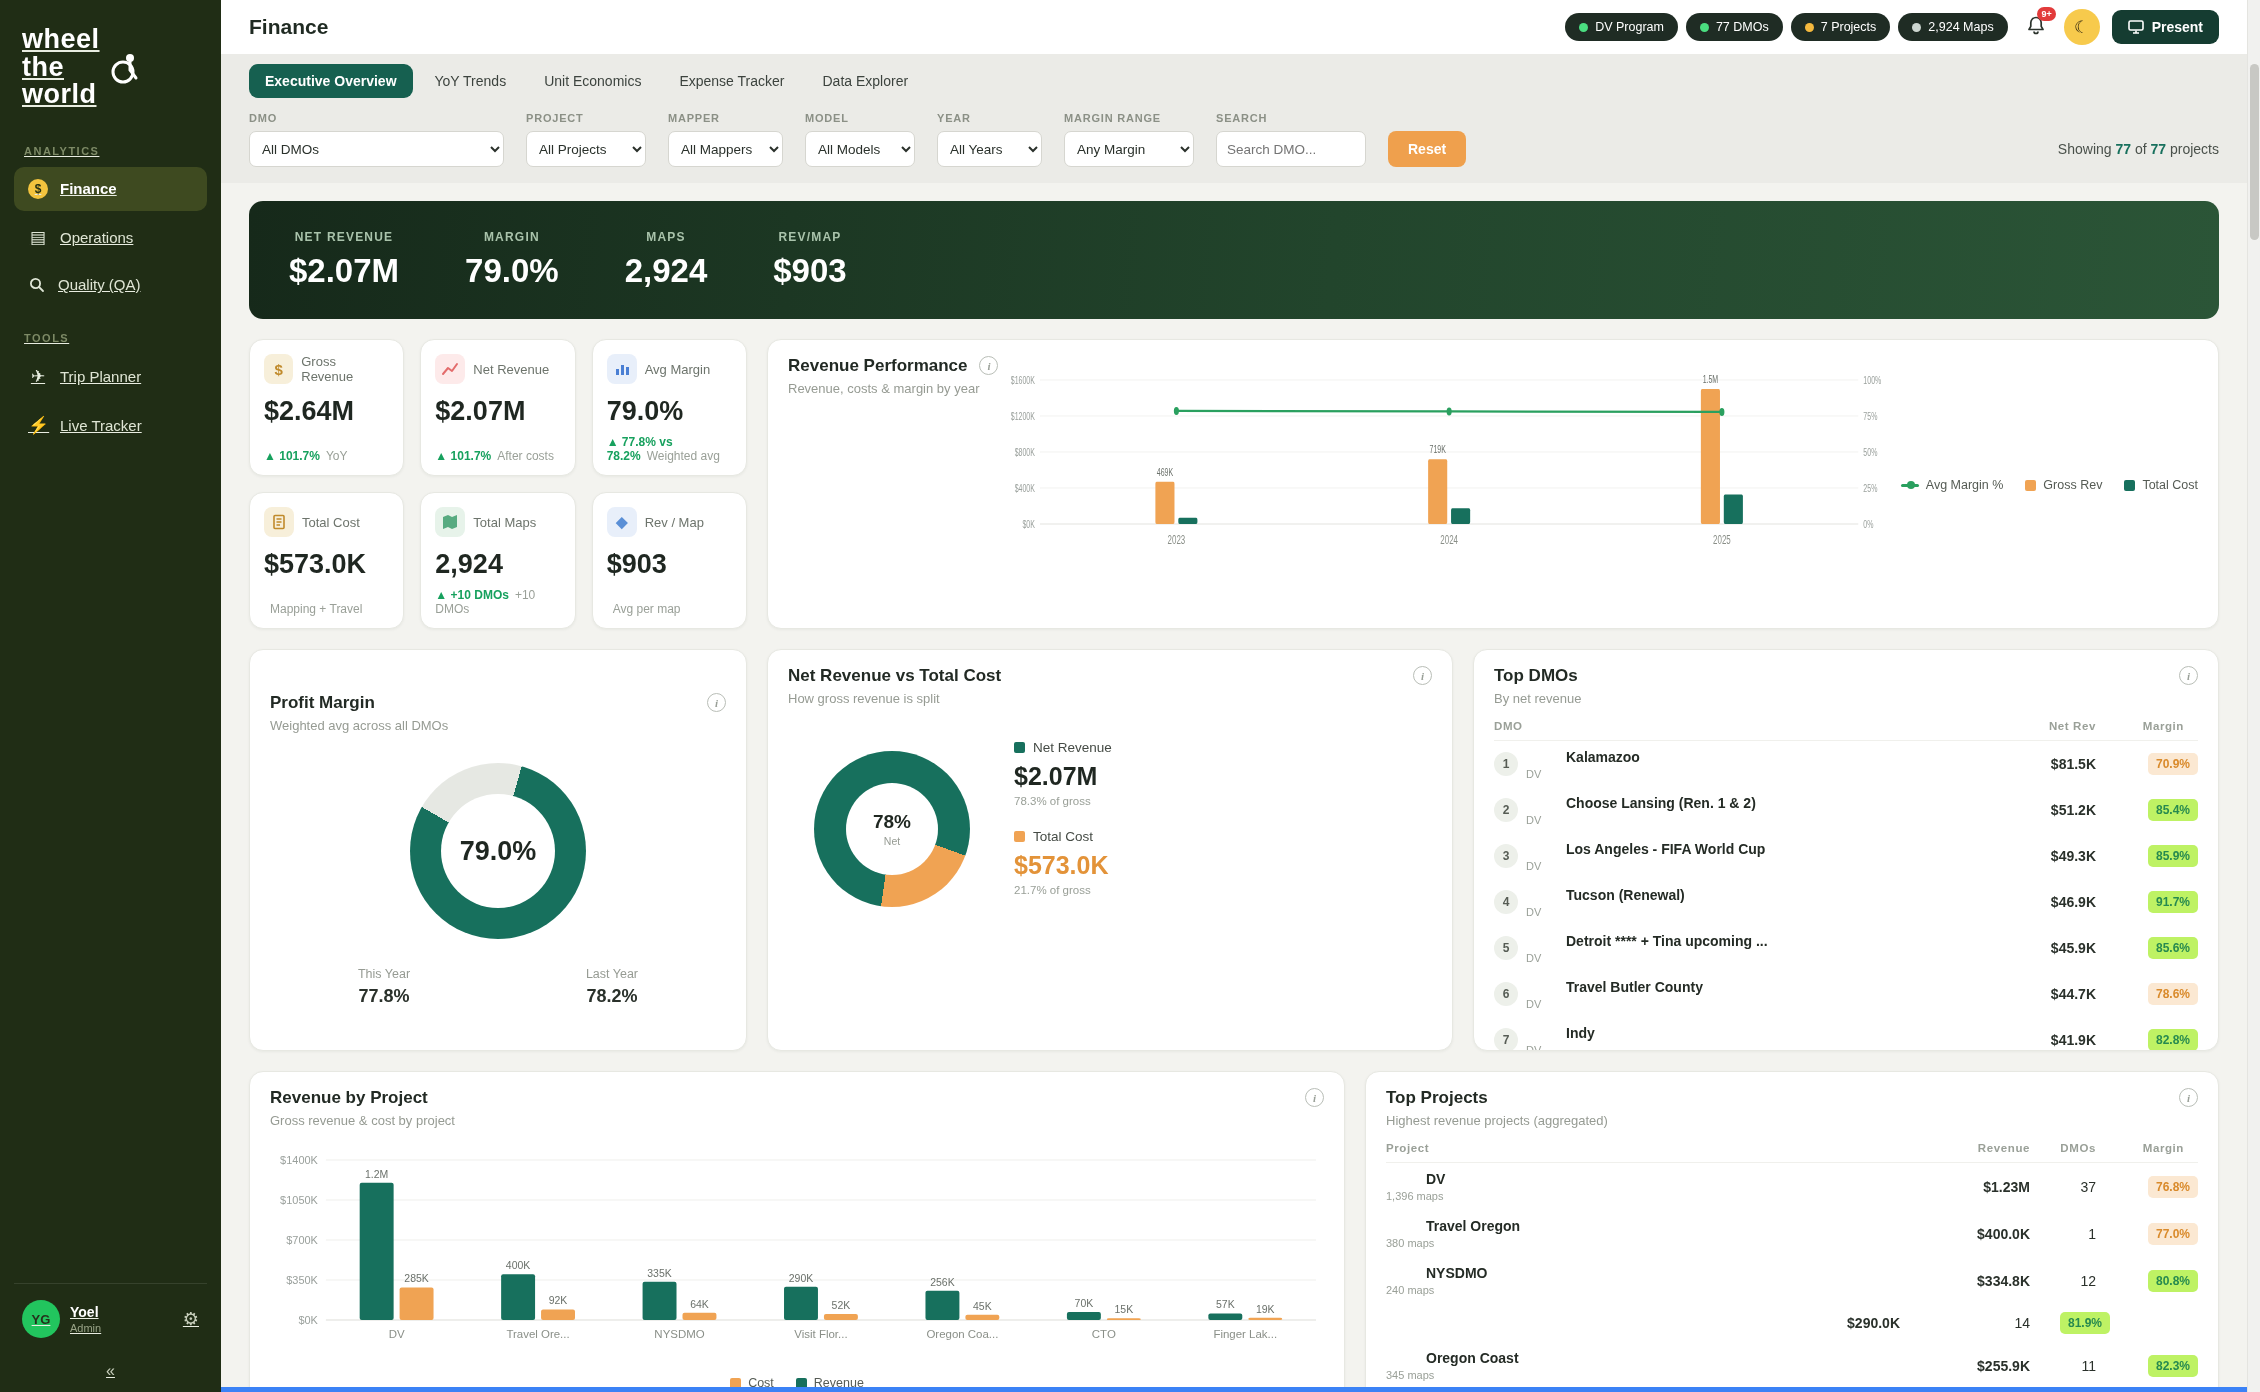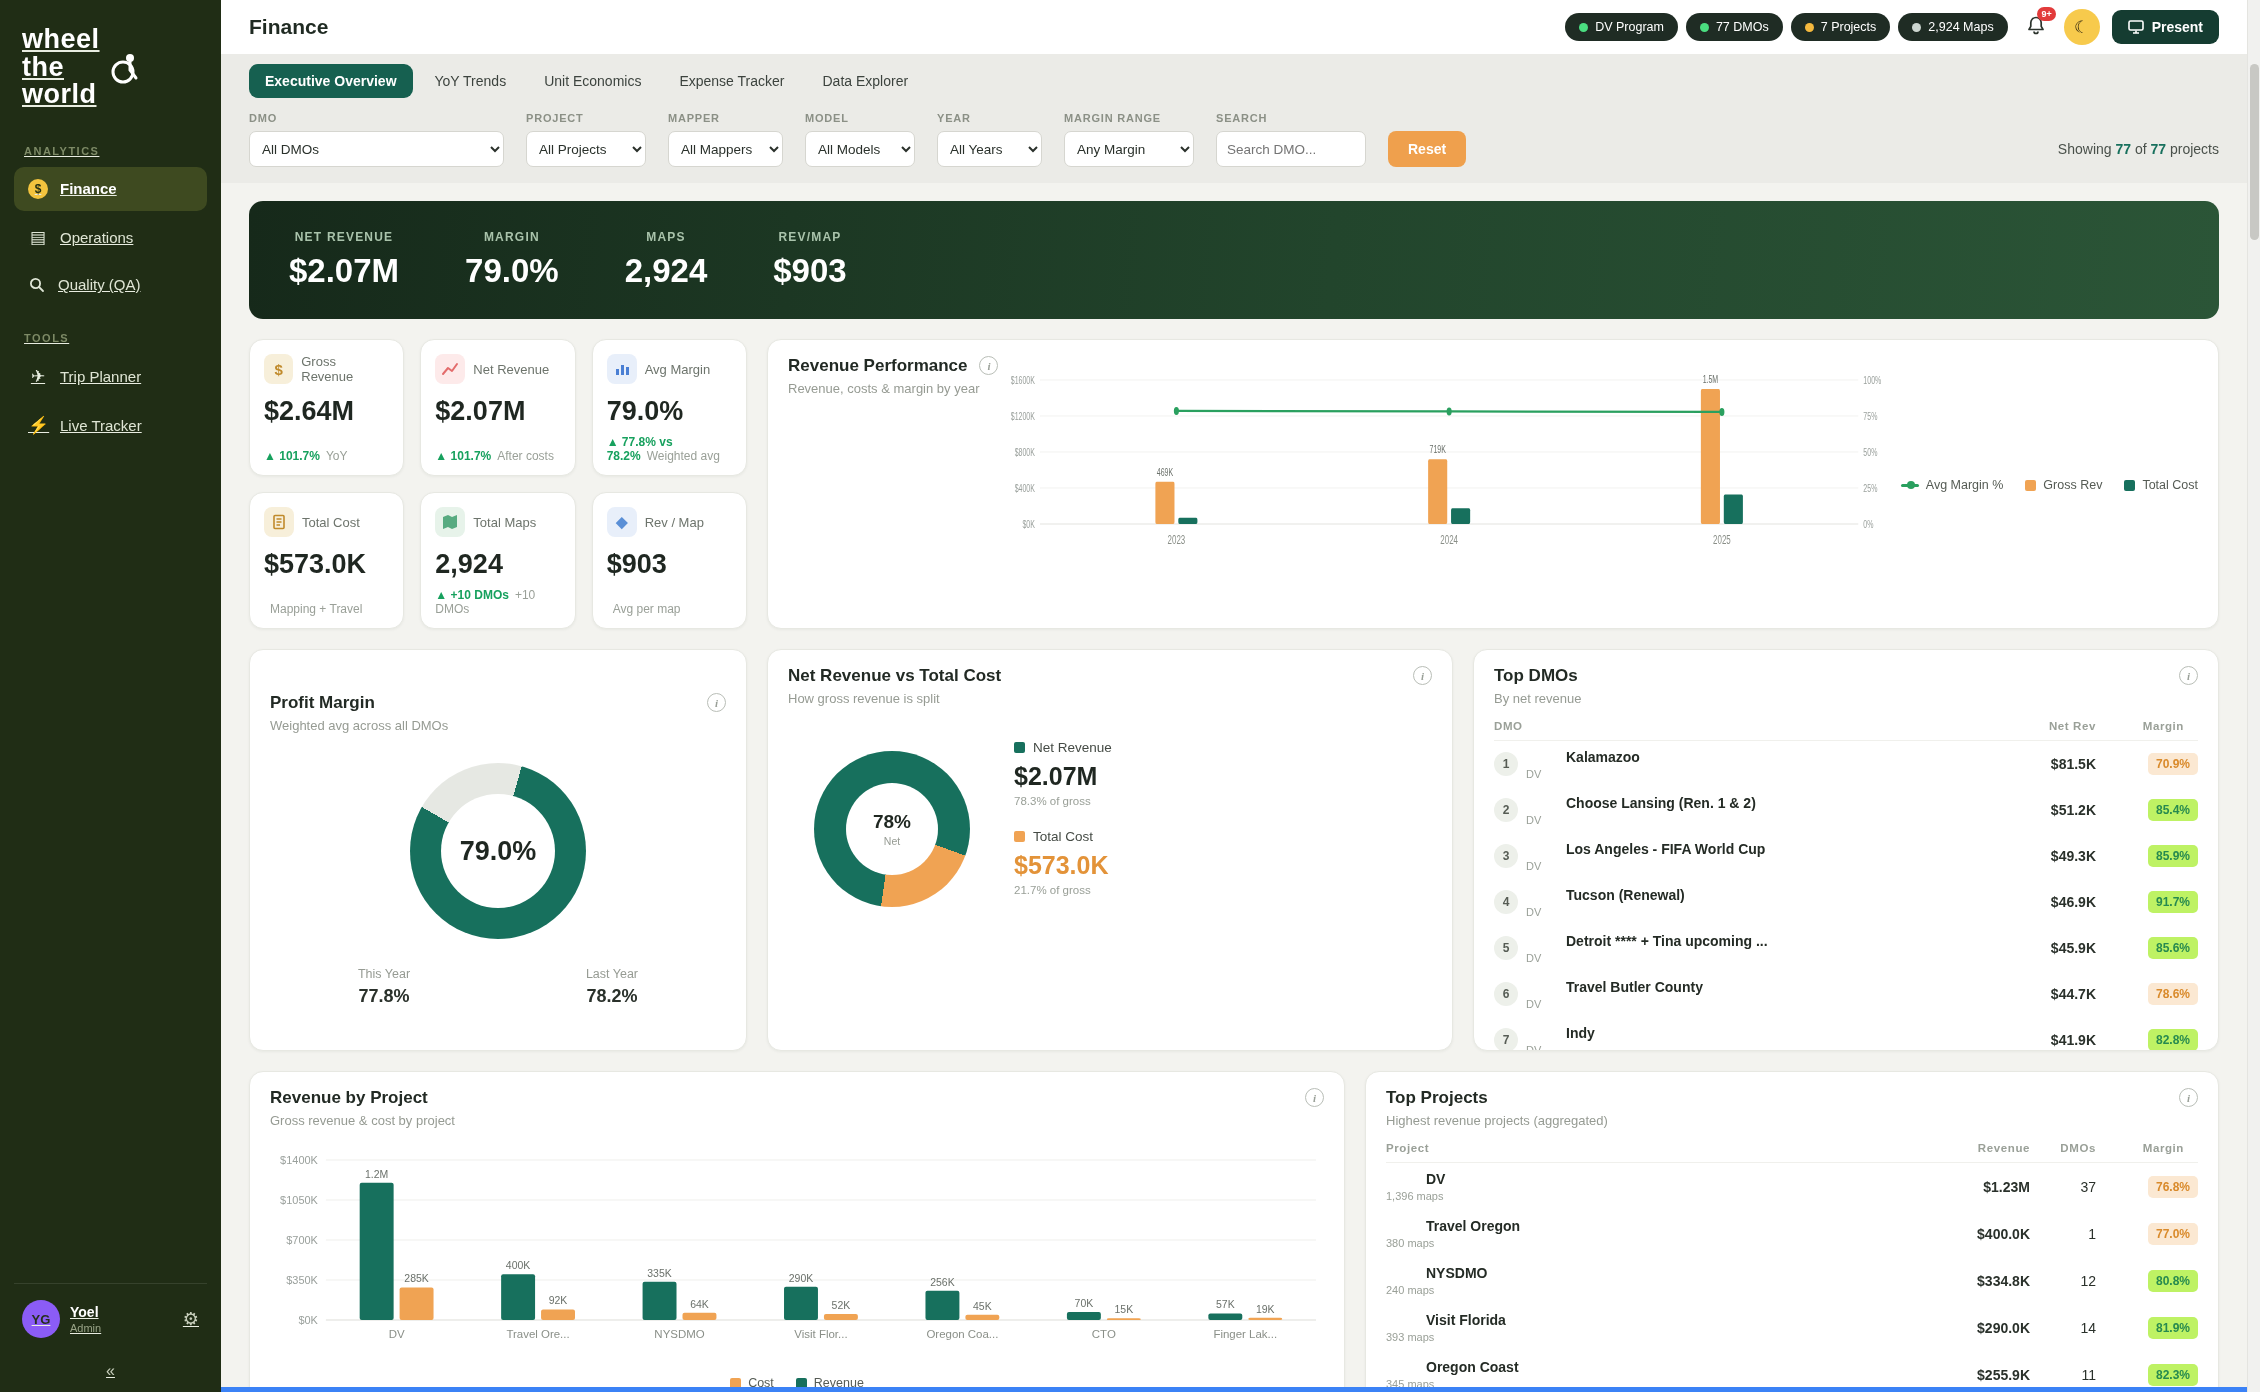--- a/index.html
+++ b/index.html
@@ -11,21 +11,21 @@
   .sidebar { width:221px; background:#202d15; color:#e9ede1; display:flex; flex-direction:column; padding:22px 14px 0; position:relative; flex-shrink:0;text-decoration:underline; }
   .logo { display:flex; align-items:flex-start; gap:8px; padding:4px 8px 10px; }
   .logo-text { font-size:27px; font-weight:bold; line-height:1.02; color:#ffffff; letter-spacing:.5px; }
   .logo-mark { margin-top:26px; }
   .side-sec-label { font-size:11px; letter-spacing:1.5px; color:#7d8a66; margin:26px 10px 10px; font-weight:bold; }
   .side-item { display:flex; align-items:center; gap:12px; padding:12px 14px; border-radius:10px; font-size:15px; color:#dfe5d4; cursor:pointer; margin-bottom:4px; }
   .side-item.active { background:#3e4a20; color:#ffffff; font-weight:bold; }
   .side-item .glyph { font-size:17px; width:20px; text-align:center; }
   .coin { width:20px; height:20px; background:#f3c43e; color:#243012; border-radius:50%; font-size:12px; font-weight:bold; display:flex; align-items:center; justify-content:center; }
   .side-user { margin-top:auto; border-top:1px solid rgba(255,255,255,.10); padding:16px 8px; display:flex; align-items:center; gap:10px; cursor:pointer; }
-  .avatar { width:38px; height:38px; border-radius:50%; background:#8b5cf6; color:#25301c; font-weight:bold; font-size:13px; display:flex; align-items:center; justify-content:center; }
+  .avatar { width:38px; height:38px; border-radius:50%; background:#22c55e; color:#25301c; font-weight:bold; font-size:13px; display:flex; align-items:center; justify-content:center; }
   .user-name { font-size:14px; font-weight:bold; color:#fff; }
   .user-role { font-size:11px; color:#98a386; margin-top:2px; }
   .user-gear { margin-left:auto; color:#c7cebb; font-size:18px; cursor:pointer; }
   .collapse { text-align:center; color:#c7cebb; font-size:16px; padding:8px 0 12px; cursor:pointer; }
 
   
   .main { flex:1; display:flex; flex-direction:column; position:relative; min-width:0; padding-right:13px; }
   .vscroll { position:absolute; right:0; top:0; bottom:0; width:13px; background:#f1f1ef; border-left:1px solid #e4e4e0; }
   .vthumb { position:absolute; left:2px; top:64px; width:9px; height:176px; border-radius:5px; background:#c8c8c4; }
   .bottom-strip { position:absolute; left:0; right:13px; bottom:0; height:5px; background:#3b82f6; }
@@ -693,24 +693,20 @@
               <div class="proj-row">
                 <div>
                   <div class="r-name">NYSDMO</div>
                   <div class="r-sub">240 maps</div>
                 </div>
                 <div class="r-val">$334.8K</div>
                 <div class="dmos-cell">12</div>
                 <span class="badge good">80.8%</span>
               </div>
               <div class="proj-row">
-                <div>
-                  <div class="r-name">Visit Florida</div>
-                  <div class="r-sub">393 maps</div>
-                </div>
                 <div class="r-val">$290.0K</div>
                 <div class="dmos-cell">14</div>
                 <span class="badge good">81.9%</span>
               </div>
               <div class="proj-row">
                 <div>
                   <div class="r-name">Oregon Coast</div>
                   <div class="r-sub">345 maps</div>
                 </div>
                 <div class="r-val">$255.9K</div>

